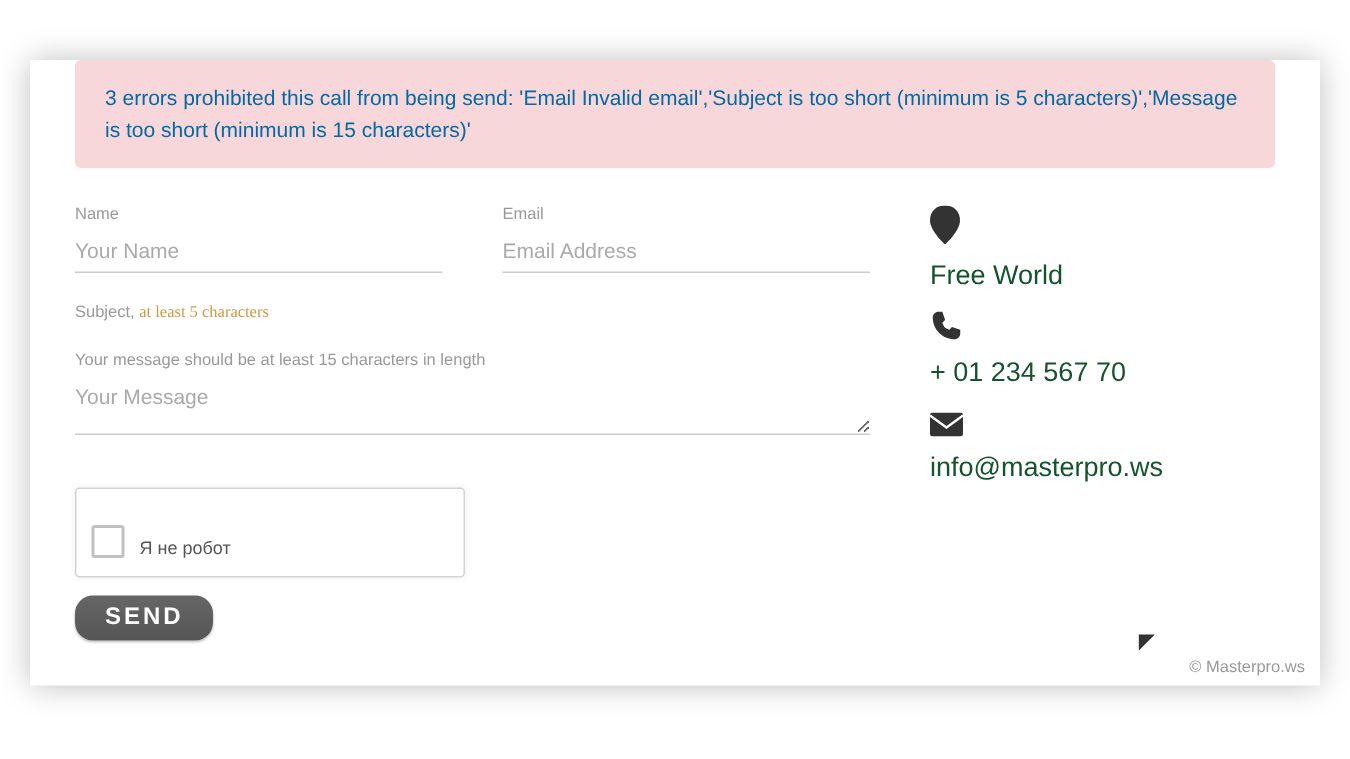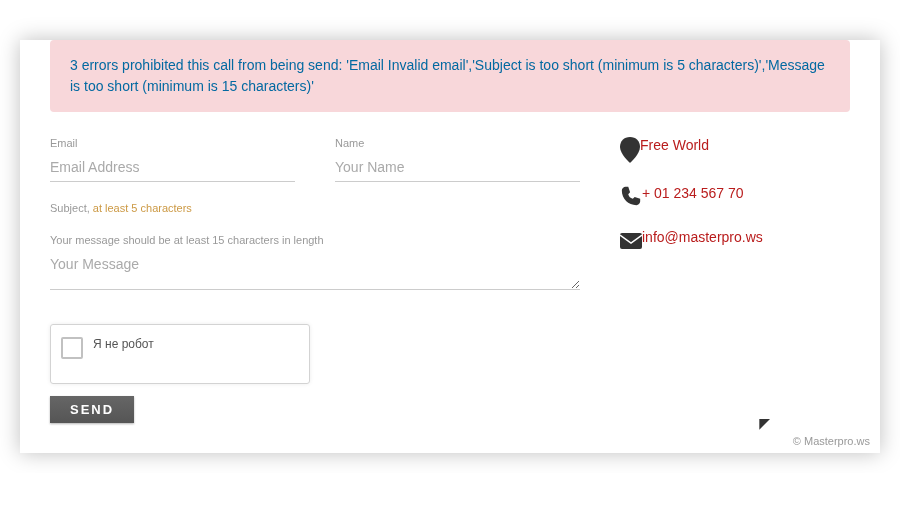--- a/index.html
+++ b/index.html
@@ -6,53 +6,53 @@
 body { font-family: Arial, sans-serif; background: #fff; padding: 20px; }
 .container { width: 860px; margin: 0 auto; background: #fff; box-shadow: 0 0 20px rgba(0,0,0,0.25); padding: 0 0 30px 0; position: relative; }
 .alert { background: #f8d7da; color: #0369a1; padding: 15px 20px; margin: 20px 30px 25px 30px; border-radius: 4px; font-size: 14px; line-height: 1.5; }
 .content { display: flex; padding: 0 30px; }
 .form-col { flex: 1; padding-right: 40px; }
 .info-col { width: 230px; }
 .row { display: flex; gap: 40px; margin-bottom: 20px; }
 .field { flex: 1; }
 .field-full { width: 100%; margin-bottom: 20px; }
 .label { font-size: 11px; color: #999; display: block; margin-bottom: 4px; }
-.label .err { color: #c94; }
+.label .err { color: #c94; font-family: Liberation Serif, serif; }
 input[type=text], input[type=email], textarea { width: 100%; border: none; border-bottom: 1px solid #ccc; padding: 6px 0; font-size: 14px; color: #777; outline: none; background: transparent; font-family: inherit; }
 input::placeholder, textarea::placeholder { color: #aaa; }
 textarea { resize: vertical; height: 40px; }
-.captcha { display: inline-flex; align-items: flex-start; border: 1px solid #d3d3d3; border-radius: 3px; padding: 12px 10px; width: 260px; height: 60px; box-shadow: 0 0 4px rgba(0,0,0,0.08); margin-top: 10px; margin-bottom: 12px; position: relative; }
+.captcha { display: inline-flex; align-items: flex-end; border: 1px solid #d3d3d3; border-radius: 3px; padding: 12px 10px; width: 260px; height: 60px; box-shadow: 0 0 4px rgba(0,0,0,0.08); margin-top: 10px; margin-bottom: 12px; position: relative; }
 .captcha-box { width: 22px; height: 22px; border: 2px solid #c1c1c1; border-radius: 2px; margin-right: 10px; }
 .captcha-text { font-size: 12px; color: #555; }
 .captcha-logo { margin-left: auto; text-align: center; }
 .captcha-logo svg { width: 30px; height: 30px; }
 .captcha-brand { font-size: 8px; color: #555; margin-top: -2px; }
 .captcha-terms { font-size: 6px; color: #999; margin-top: 1px; }
-.send-btn { background: linear-gradient(#666,#555); color: #fff; border: none; padding: 6px 20px; border-radius: 0; font-size: 13px; letter-spacing: 2px; font-weight: bold; cursor: pointer; box-shadow: 0 1px 2px rgba(0,0,0,0.3); }
-.info-item { display: flex; flex-direction: row; margin-bottom: 12px; color: #b91c1c; font-size: 14px; }
+.send-btn { background: linear-gradient(#666,#555); color: #fff; border: none; padding: 6px 20px; border-radius: 12px; font-size: 16px; letter-spacing: 2px; font-weight: bold; cursor: pointer; box-shadow: 0 1px 2px rgba(0,0,0,0.3); }
+.info-item { display: flex; flex-direction: column; margin-bottom: 12px; color: #14532d; font-size: 18px; }
 .info-item .icon { font-size: 22px; margin-bottom: 4px; }
 .watermark { position: absolute; bottom: 6px; right: 10px; font-size: 11px; color: #999; text-shadow: 1px 1px 0 #fff; }
 .cursor { position: absolute; bottom: 22px; right: 110px; font-size: 14px; color: #333; }
 </style>
 </head>
 <body>
 
 <div class="container">
   <div class="alert">3 errors prohibited this call from being send: 'Email Invalid email','Subject is too short (minimum is 5 characters)','Message is too short (minimum is 15 characters)'</div>
 
   <div class="content">
     <div class="form-col">
       <div class="row">
         <div class="field">
+          <label class="label">Name</label>
+          <input type="text" placeholder="Your Name" style="">
+        </div>
+        <div class="field">
           <label class="label">Email</label>
           <input type="email" placeholder="Email Address" style="">
-        </div>
-        <div class="field">
-          <label class="label">Name</label>
-          <input type="text" placeholder="Your Name" style="">
         </div>
       </div>
 
       <div class="field-full">
         <label class="label">
           <span>Subject, </span><span class="err">at least 5 characters</span>
         </label>
       </div>
 
       <div class="field-full">

